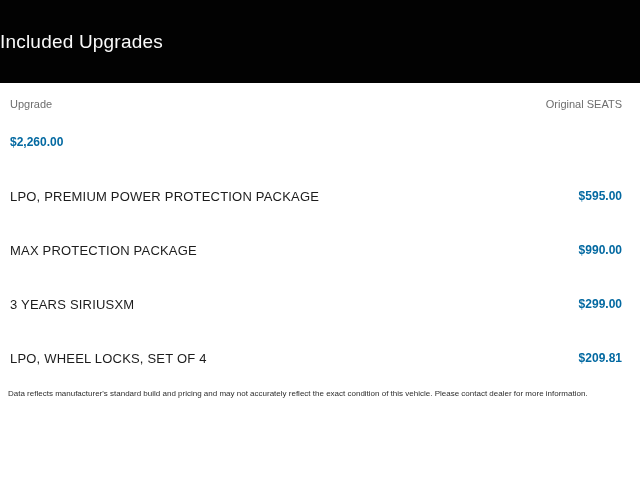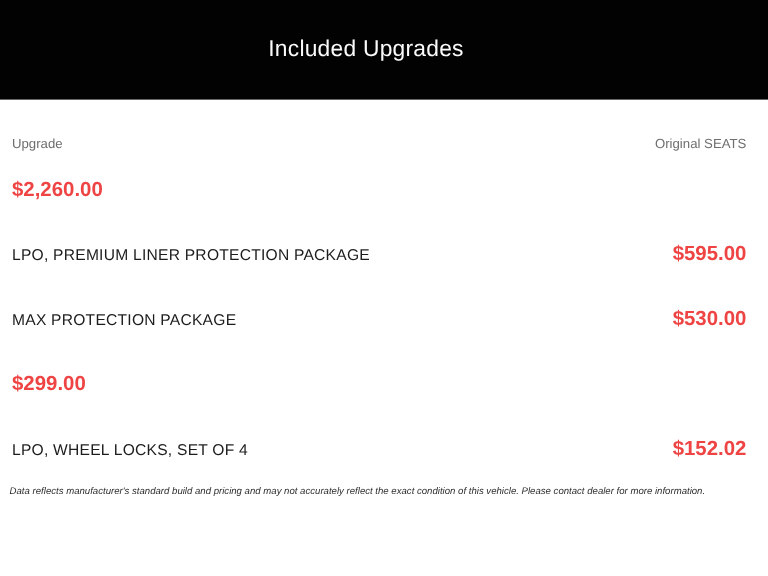--- a/index.html
+++ b/index.html
@@ -7,66 +7,65 @@
     width: 640px; height: 480px;
     background: #ffffff;
     font-family: "Liberation Sans", sans-serif;
     overflow: hidden;
   }
   .topbar {
     height: 83px;
     background: #020202;
     display: flex;
     align-items: center;
-    justify-content: center;
+    justify-content: flex-start;
     padding-right: 30px;
   }
   .topbar-title {
     color: #fafafa;
     font-size: 19px;
     font-weight: 400;
     letter-spacing: 0.2px;
   }
   .content {
     padding-left: 10px;
     padding-right: 18px;
   }
   .col-headers {
     display: flex;
     justify-content: space-between;
     align-items: baseline;
-    margin-top: 31px;
+    margin-top: 15px;
     font-size: 11px;
     color: #6e6e6e;
   }
   .rows {
     margin-top: 5px;
   }
   .upgrade-row {
     height: 54px;
     display: flex;
     justify-content: space-between;
     align-items: center;
   }
   .upgrade-name {
     font-size: 13px;
     color: #1c1c1c;
     letter-spacing: 0.2px;
   }
   .upgrade-price {
-    font-size: 17px;
+    font-size: 12px;
     font-weight: 700;
-    color: #ef4444;
+    color: #0369a1;
   }
   .disclaimer {
     margin-top: 4px;
     padding-left: 8px;
     padding-right: 4px;
     font-size: 8px;
-    font-style: italic;
     color: #2d2d2d;
     white-space: nowrap;
     overflow: hidden;
   }
 </style>
 </head>
 <body>
 
 <header class="topbar">
   <div class="topbar-title">Included Upgrades</div>
@@ -77,31 +76,32 @@
   <div class="col-headers">
     <span>Upgrade</span>
     <span>Original SEATS</span>
   </div>
 
   <div class="rows">
     <div class="upgrade-row">
       <span class="upgrade-price">$2,260.00</span>
     </div>
     <div class="upgrade-row">
-      <span class="upgrade-name">LPO, PREMIUM LINER PROTECTION PACKAGE</span>
+      <span class="upgrade-name">LPO, PREMIUM POWER PROTECTION PACKAGE</span>
       <span class="upgrade-price">$595.00</span>
     </div>
     <div class="upgrade-row">
       <span class="upgrade-name">MAX PROTECTION PACKAGE</span>
-      <span class="upgrade-price">$530.00</span>
+      <span class="upgrade-price">$990.00</span>
     </div>
     <div class="upgrade-row">
+      <span class="upgrade-name">3 YEARS SIRIUSXM</span>
       <span class="upgrade-price">$299.00</span>
     </div>
     <div class="upgrade-row">
       <span class="upgrade-name">LPO, WHEEL LOCKS, SET OF 4</span>
-      <span class="upgrade-price">$152.02</span>
+      <span class="upgrade-price">$209.81</span>
     </div>
   </div>
 
 </main>
 
 <footer class="disclaimer">Data reflects manufacturer's standard build and pricing and may not accurately reflect the exact condition of this vehicle. Please contact dealer for more information.</footer>
 
 </body></html>

